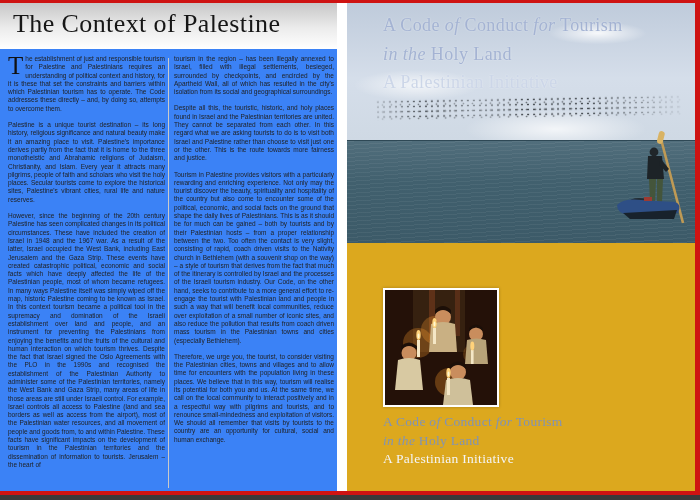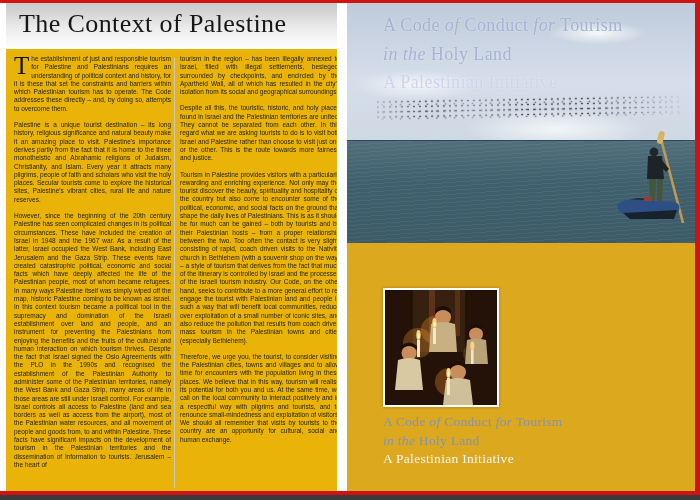--- a/index.html
+++ b/index.html
@@ -4,21 +4,21 @@
 <style>
   html,body{margin:0;padding:0;background:#fff;}
   #spread{position:relative;width:700px;height:500px;overflow:hidden;background:#fff;
           font-family:"Liberation Sans","DejaVu Sans",sans-serif;}
   
   .top-red{position:absolute;left:0;top:0;width:700px;height:3px;background:#ce1312;z-index:9;}
   .right-red{position:absolute;right:0;top:0;width:5px;height:495px;background:#ce1312;z-index:9;}
   .bottom-red{position:absolute;left:0;top:491px;width:700px;height:4px;background:#ce1312;z-index:9;}
   .bottom-dark{position:absolute;left:0;top:495px;width:700px;height:5px;background:#3a3a3a;z-index:9;}
   
-  .left-page{position:absolute;left:0;top:3px;width:337px;height:489px;background:#eab308;margin-left:6px;}
+  .left-page{position:absolute;left:0;top:3px;width:337px;height:489px;background:#3b82f6;}
   .title-band{position:absolute;left:0;top:0;width:345px;height:46px;
               background:linear-gradient(#c7c7c7,#ececec 55%,#ffffff);}
   .page-title{position:absolute;left:13px;top:6px;margin:0;font-family:"Liberation Serif","DejaVu Serif",serif;
               font-weight:400;font-size:26px;letter-spacing:.4px;color:#161616;white-space:nowrap;}
   .col{position:absolute;top:52px;width:157px;height:436px;overflow:hidden;
        font-size:6.5px;line-height:8.3px;color:#1f1f1f;text-align:justify;}
   .col p{margin:0 0 8px 0;}
   .col1{left:8px;}
   .col2{left:174px;width:160px;}
   .colrule{position:absolute;left:168px;top:55px;height:430px;width:1px;background:#c9c9c9;}

